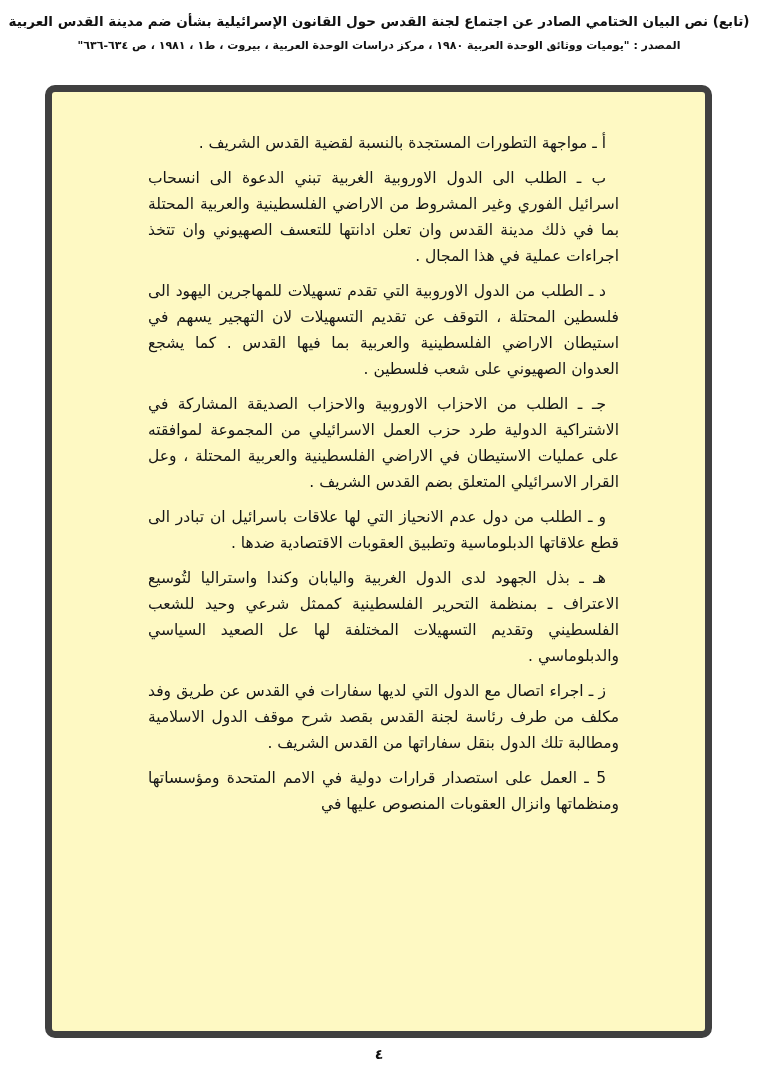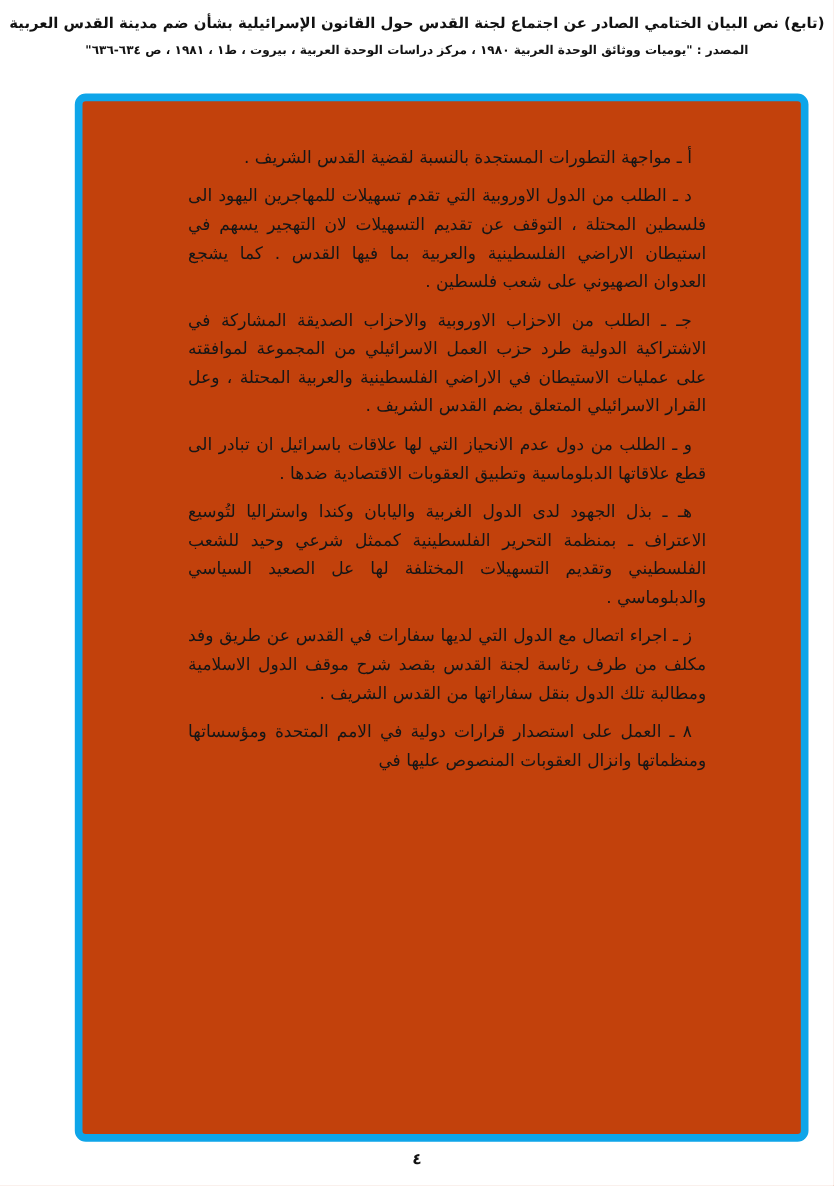--- a/index.html
+++ b/index.html
@@ -10,23 +10,22 @@
   }
   .page { position:relative; width:758px; height:1078px; background:#ffffff; overflow:hidden; }
 
   .header { position:absolute; top:13px; left:0; right:0; text-align:center; direction:rtl; color:#121212; }
   .title  { font-weight:bold; font-size:13.5px; white-space:nowrap; letter-spacing:0; }
   .source { font-weight:bold; font-size:11px; margin-top:10px; white-space:nowrap; }
 
   .frame {
     position:absolute; left:45px; top:85px;
     width:667px; height:953px; box-sizing:border-box;
-    border:7px solid #0ea5e9; border-radius:10px;
-    background:#c2410c;
-    margin-left:23px;
+    border:7px solid #404040; border-radius:10px;
+    background:#fef9c3;
   }
   .content {
     position:absolute; top:38px; right:86px; left:96px;
     direction:rtl; unicode-bidi:embed;
     text-align:justify;
     color:#161616;
     font-size:15.5px; line-height:26px;
   }
   .content p { margin:0 0 9px 0; text-indent:13px; }
 
@@ -42,26 +41,27 @@
 <div class="page">
 
   <div class="header">
     <div class="title">(تابع) نص البيان الختامي الصادر عن اجتماع لجنة القدس حول القانون الإسرائيلية بشأن ضم مدينة القدس العربية</div>
     <div class="source">المصدر :  "يوميات ووثائق الوحدة العربية ١٩٨٠ ، مركز دراسات الوحدة العربية ، بيروت ، ط١ ، ١٩٨١ ، ص ٦٣٤-٦٣٦"</div>
   </div>
 
   <div class="frame">
     <div class="content">
       <p>أ ـ مواجهة التطورات المستجدة بالنسبة لقضية القدس الشريف .</p>
+      <p>ب ـ الطلب الى الدول الاوروبية الغربية تبني الدعوة الى انسحاب اسرائيل الفوري وغير المشروط من الاراضي الفلسطينية والعربية المحتلة بما في ذلك مدينة القدس وان تعلن ادانتها للتعسف الصهيوني وان تتخذ اجراءات عملية في هذا المجال .</p>
       <p>د ـ الطلب من الدول الاوروبية التي تقدم تسهيلات للمهاجرين اليهود الى فلسطين المحتلة ، التوقف عن تقديم التسهيلات لان التهجير يسهم في استيطان الاراضي الفلسطينية والعربية بما فيها القدس . كما يشجع العدوان الصهيوني على شعب فلسطين .</p>
       <p>جـ ـ الطلب من الاحزاب الاوروبية والاحزاب الصديقة المشاركة في الاشتراكية الدولية طرد حزب العمل الاسرائيلي من المجموعة لموافقته على عمليات الاستيطان في الاراضي الفلسطينية والعربية المحتلة ، وعل القرار الاسرائيلي المتعلق بضم القدس الشريف .</p>
       <p>و ـ الطلب من دول عدم الانحياز التي لها علاقات باسرائيل ان تبادر الى قطع علاقاتها الدبلوماسية وتطبيق العقوبات الاقتصادية ضدها .</p>
       <p>هـ ـ بذل الجهود لدى الدول الغربية واليابان وكندا واستراليا لتُوسيع الاعتراف ـ بمنظمة التحرير الفلسطينية كممثل شرعي وحيد للشعب الفلسطيني وتقديم التسهيلات المختلفة لها عل الصعيد السياسي والدبلوماسي .</p>
       <p>ز ـ اجراء اتصال مع الدول التي لديها سفارات في القدس عن طريق وفد مكلف من طرف رئاسة لجنة القدس بقصد شرح موقف الدول الاسلامية ومطالبة تلك الدول بنقل سفاراتها من القدس الشريف .</p>
-      <p>٨ ـ العمل على استصدار قرارات دولية في الامم المتحدة ومؤسساتها ومنظماتها وانزال العقوبات المنصوص عليها في</p>
+      <p>5 ـ العمل على استصدار قرارات دولية في الامم المتحدة ومؤسساتها ومنظماتها وانزال العقوبات المنصوص عليها في</p>
     </div>
   </div>
 
   <div class="footer">
     <span>٤</span>
   </div>
 
 </div>
 
 </body></html>

